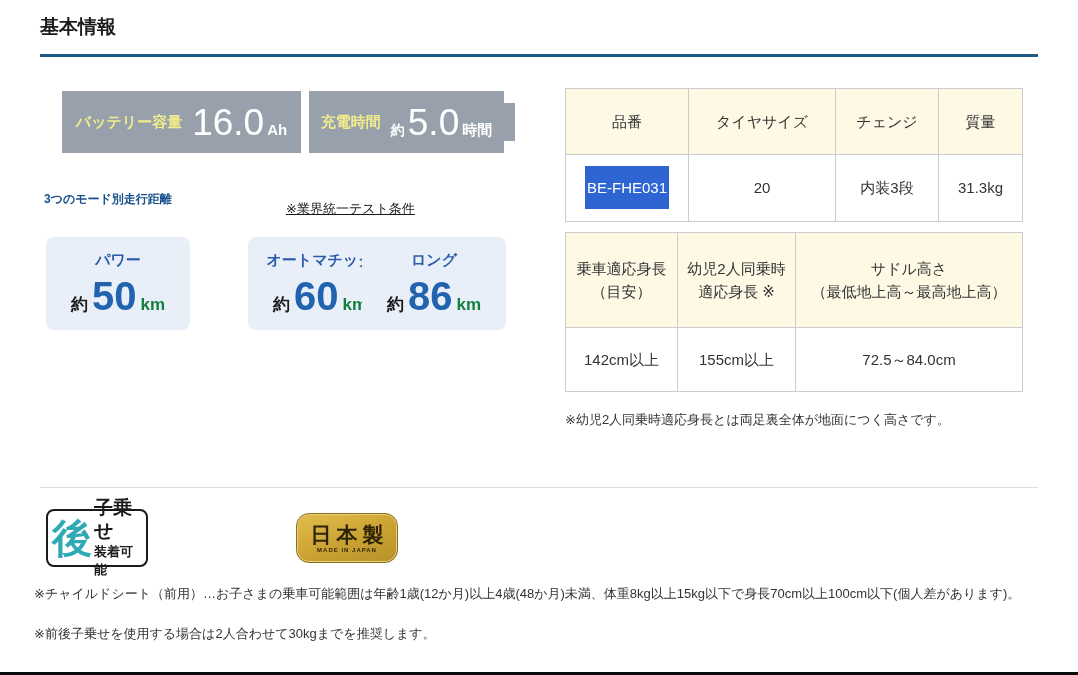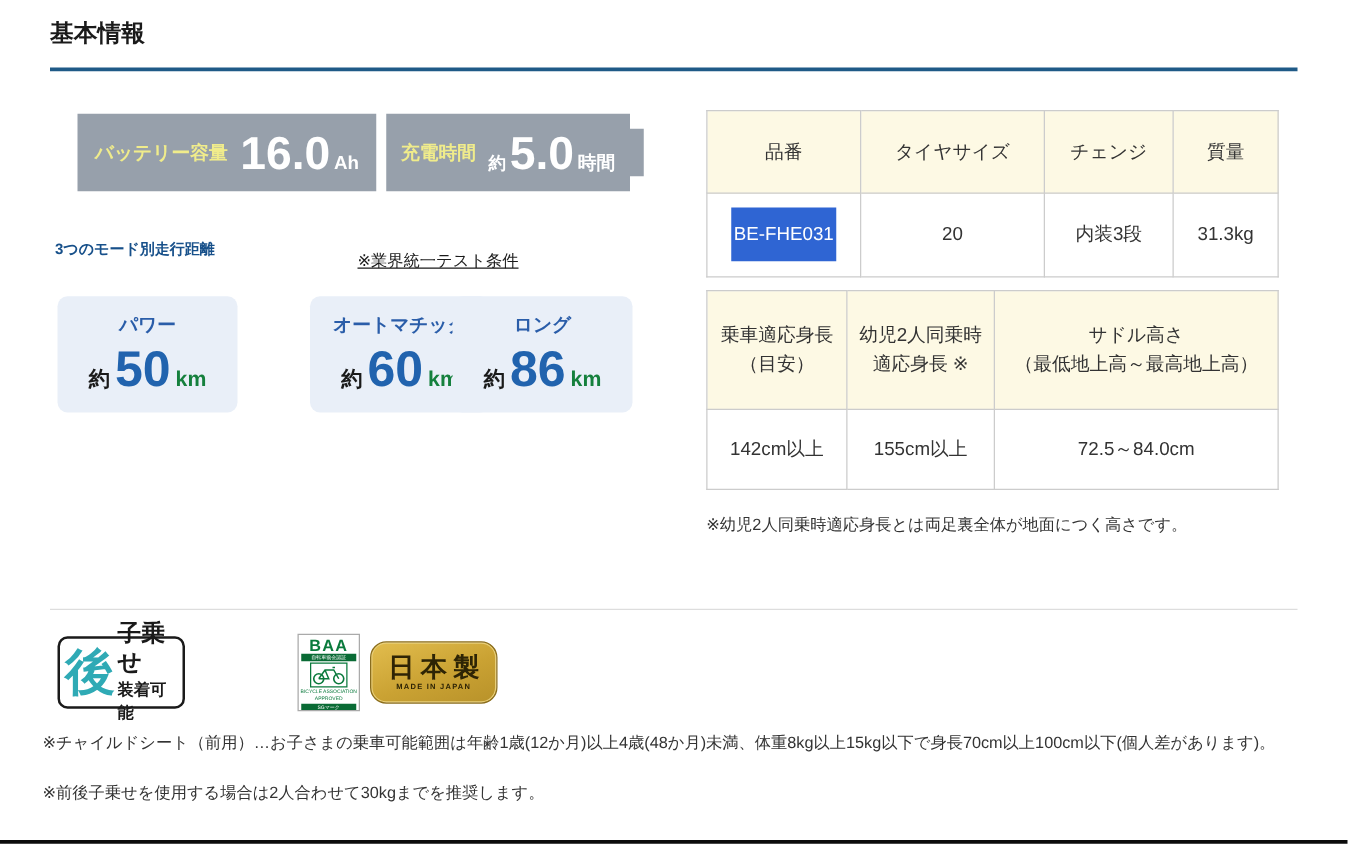--- a/index.html
+++ b/index.html
@@ -33,21 +33,21 @@
   }
   .badge-battery { left: 46px; width: 239px; }
   .badge-charge  { left: 293px; width: 195px; }
   .badge-charge::after {
     content: ""; position: absolute; right: -11px; top: 12px;
     width: 11px; height: 38px; background: #97a0ab;
   }
   .badge-label { color: #f0ec8b; font-size: 15px; font-weight: bold; }
   .badge-valgroup { display: flex; align-items: baseline; gap: 3px; }
   .badge-approx { font-size: 14px; font-weight: bold; color: #fff; }
-  .badge-value { font-size: 37px; font-weight: bold; color: #fff; line-height: 1; }
+  .badge-value { font-size: 37px; font-weight: normal; color: #fff; line-height: 1; }
   .badge-unit { font-size: 15px; font-weight: bold; color: #fff; }
 
   
   .modes-heading {
     position: absolute; left: 44px; top: 191px;
     font-size: 12px; font-weight: bold; color: #17508a;
   }
   .modes-note-link {
     position: absolute; left: 286px; top: 200px;
     font-size: 13px; color: #1a1a1a; text-decoration: underline; cursor: pointer;
@@ -260,33 +260,20 @@
 
   <div class="cert-box cert-rear">
     <span class="cert-rear-big">後</span>
     <span class="cert-rear-col">
       <span class="cert-rear-l1">子乗せ</span>
       <span class="cert-rear-l2">装着可能</span>
     </span>
   </div>
 
 
-  <div class="baa-mark">
-    <span class="baa-title">BAA</span>
-    <span class="baa-band">自転車協会認証</span>
-    <span class="baa-bike">
-      <svg width="26" height="16" viewBox="0 0 26 16">
-        <circle cx="5" cy="11" r="4" fill="none" stroke="#0a7a3c" stroke-width="1.3"></circle>
-        <circle cx="21" cy="11" r="4" fill="none" stroke="#0a7a3c" stroke-width="1.3"></circle>
-        <path d="M5 11 L10 4 L17 4 L21 11 M10 4 L13 11 L5 11 M16 2 L18 2" fill="none" stroke="#0a7a3c" stroke-width="1.2"></path>
-      </svg>
-    </span>
-    <span class="baa-caption">BICYCLE ASSOCIATION APPROVED</span>
-    <span class="baa-bottomband">SGマーク</span>
-  </div>
 
   <div class="japan-badge">
     <span class="japan-title">日本製</span>
     <span class="japan-sub">MADE IN JAPAN</span>
   </div>
 
   <div class="footnote footnote-1">※チャイルドシート（前用）…お子さまの乗車可能範囲は年齢1歳(12か月)以上4歳(48か月)未満、体重8kg以上15kg以下で身長70cm以上100cm以下(個人差があります)。</div>
   <div class="footnote footnote-2">※前後子乗せを使用する場合は2人合わせて30kgまでを推奨します。</div>
 
   <div class="bottom-bar"></div>

